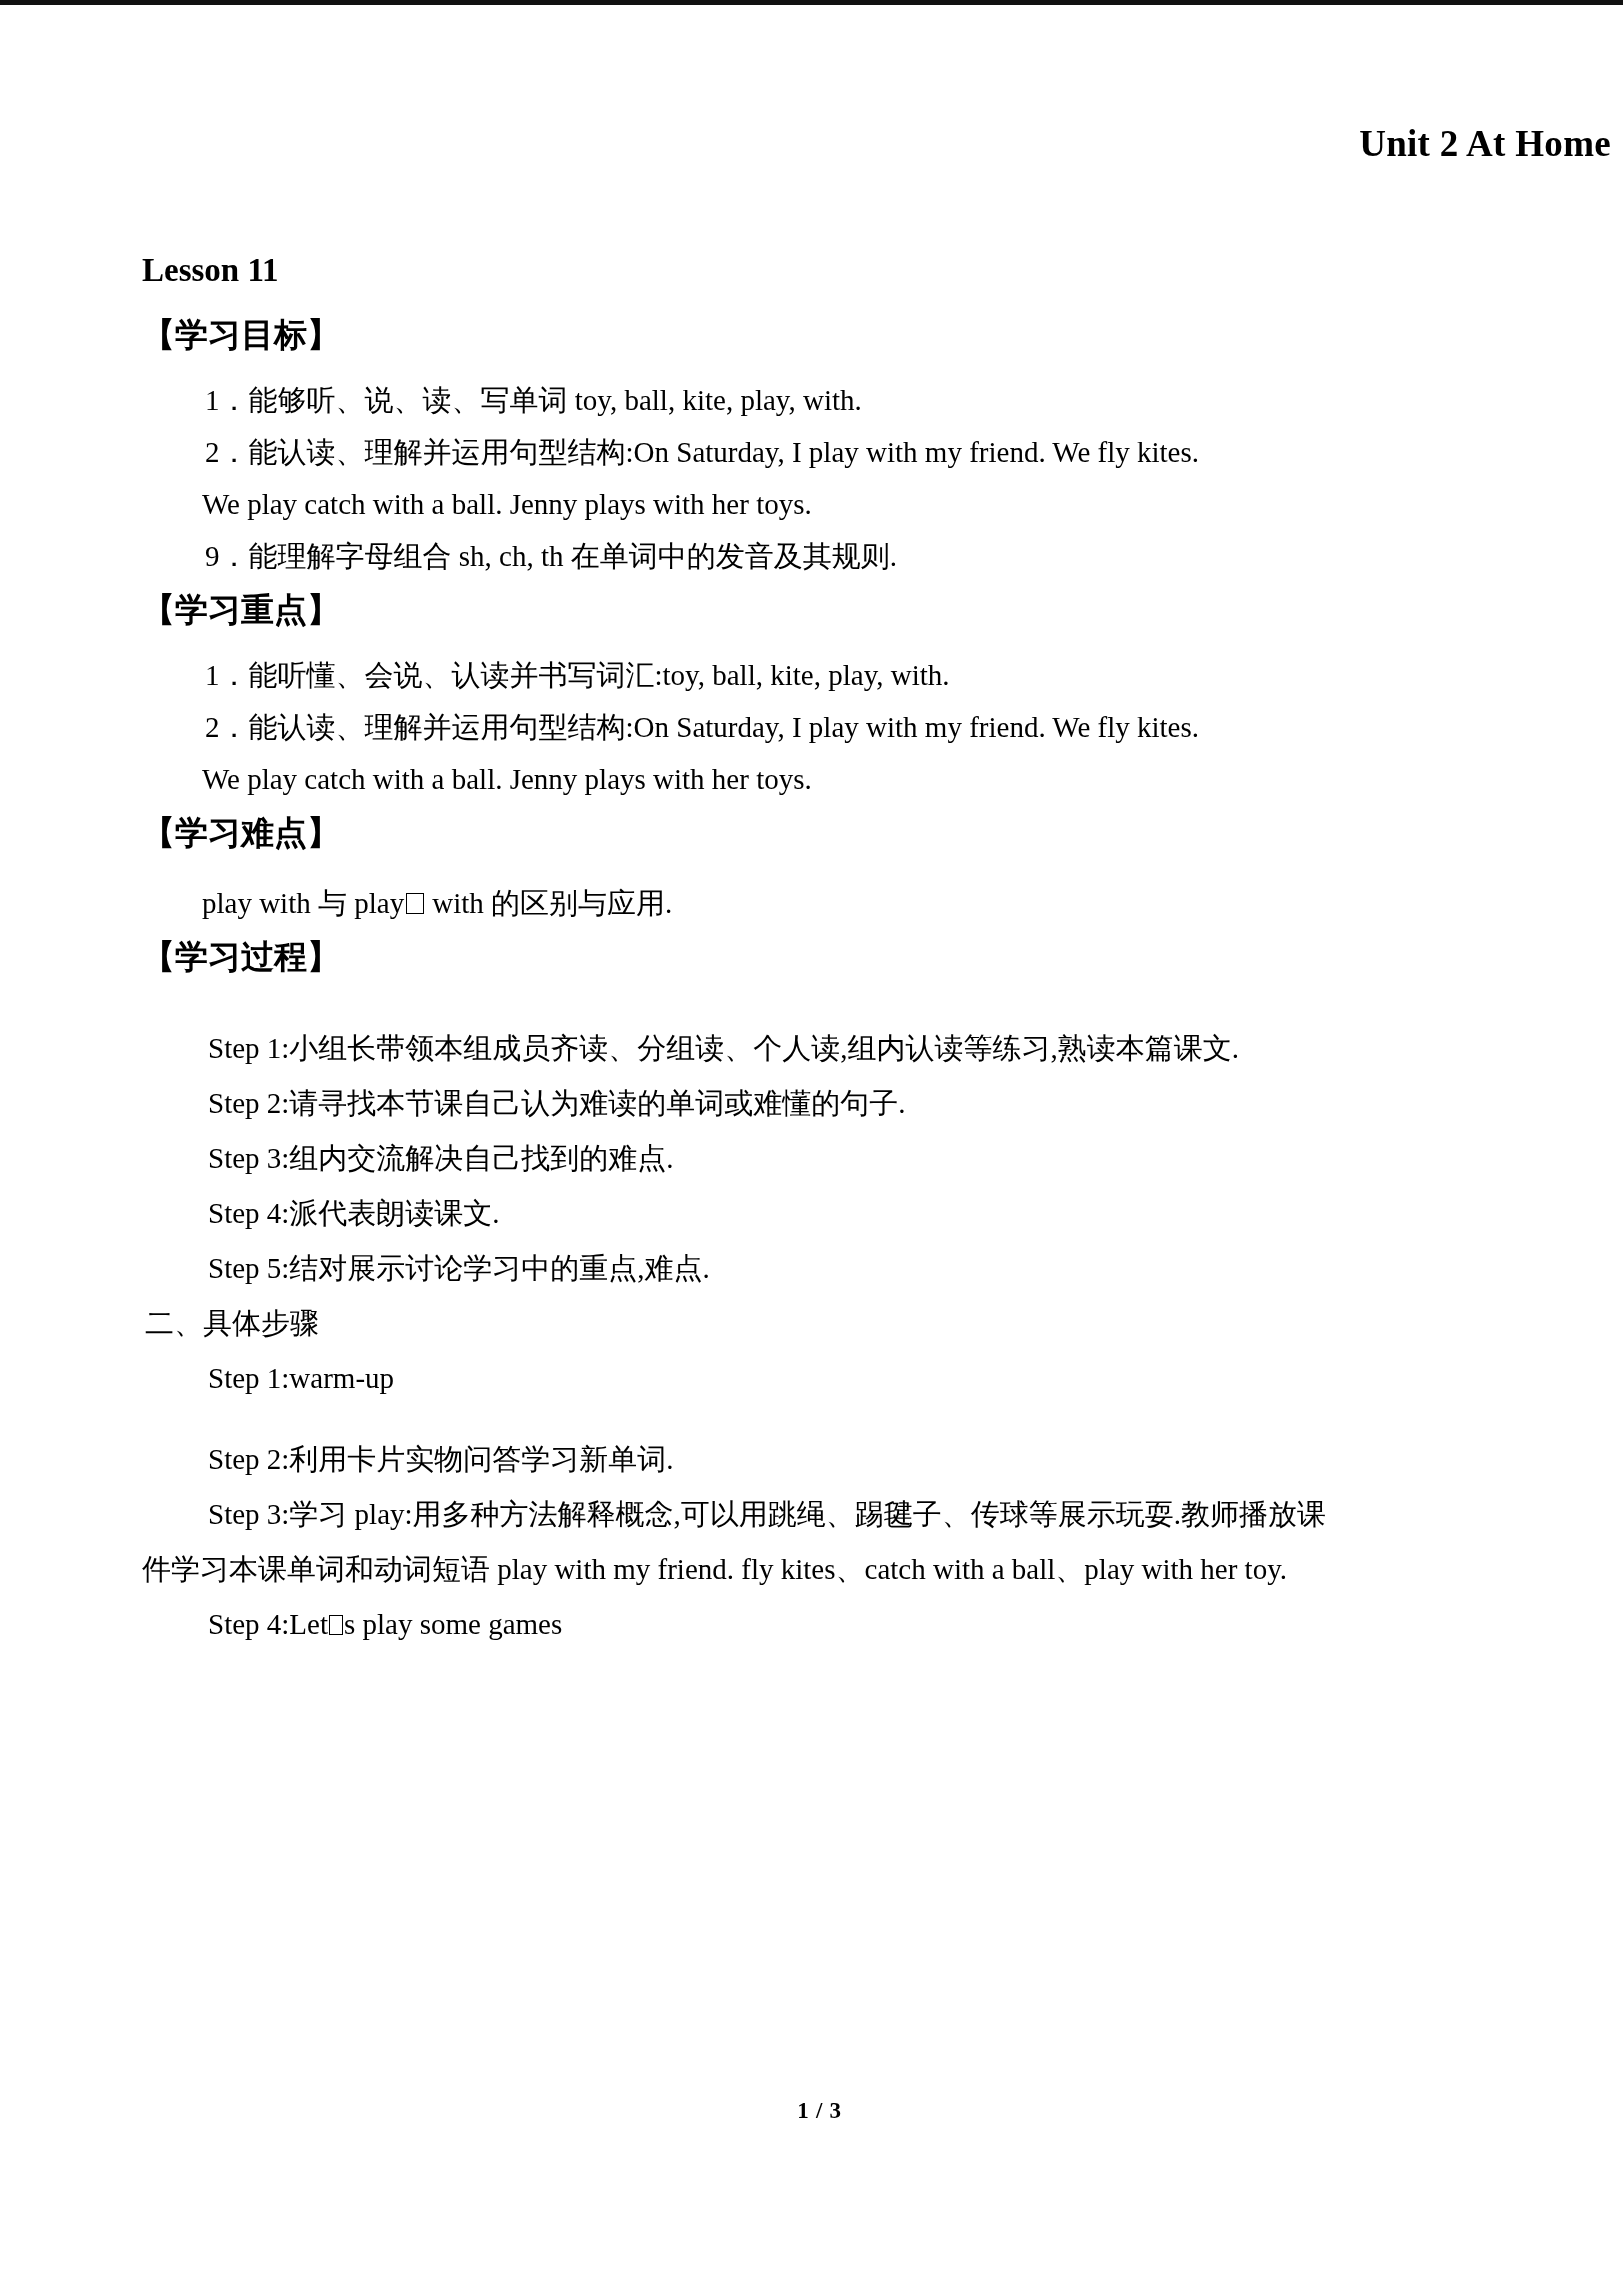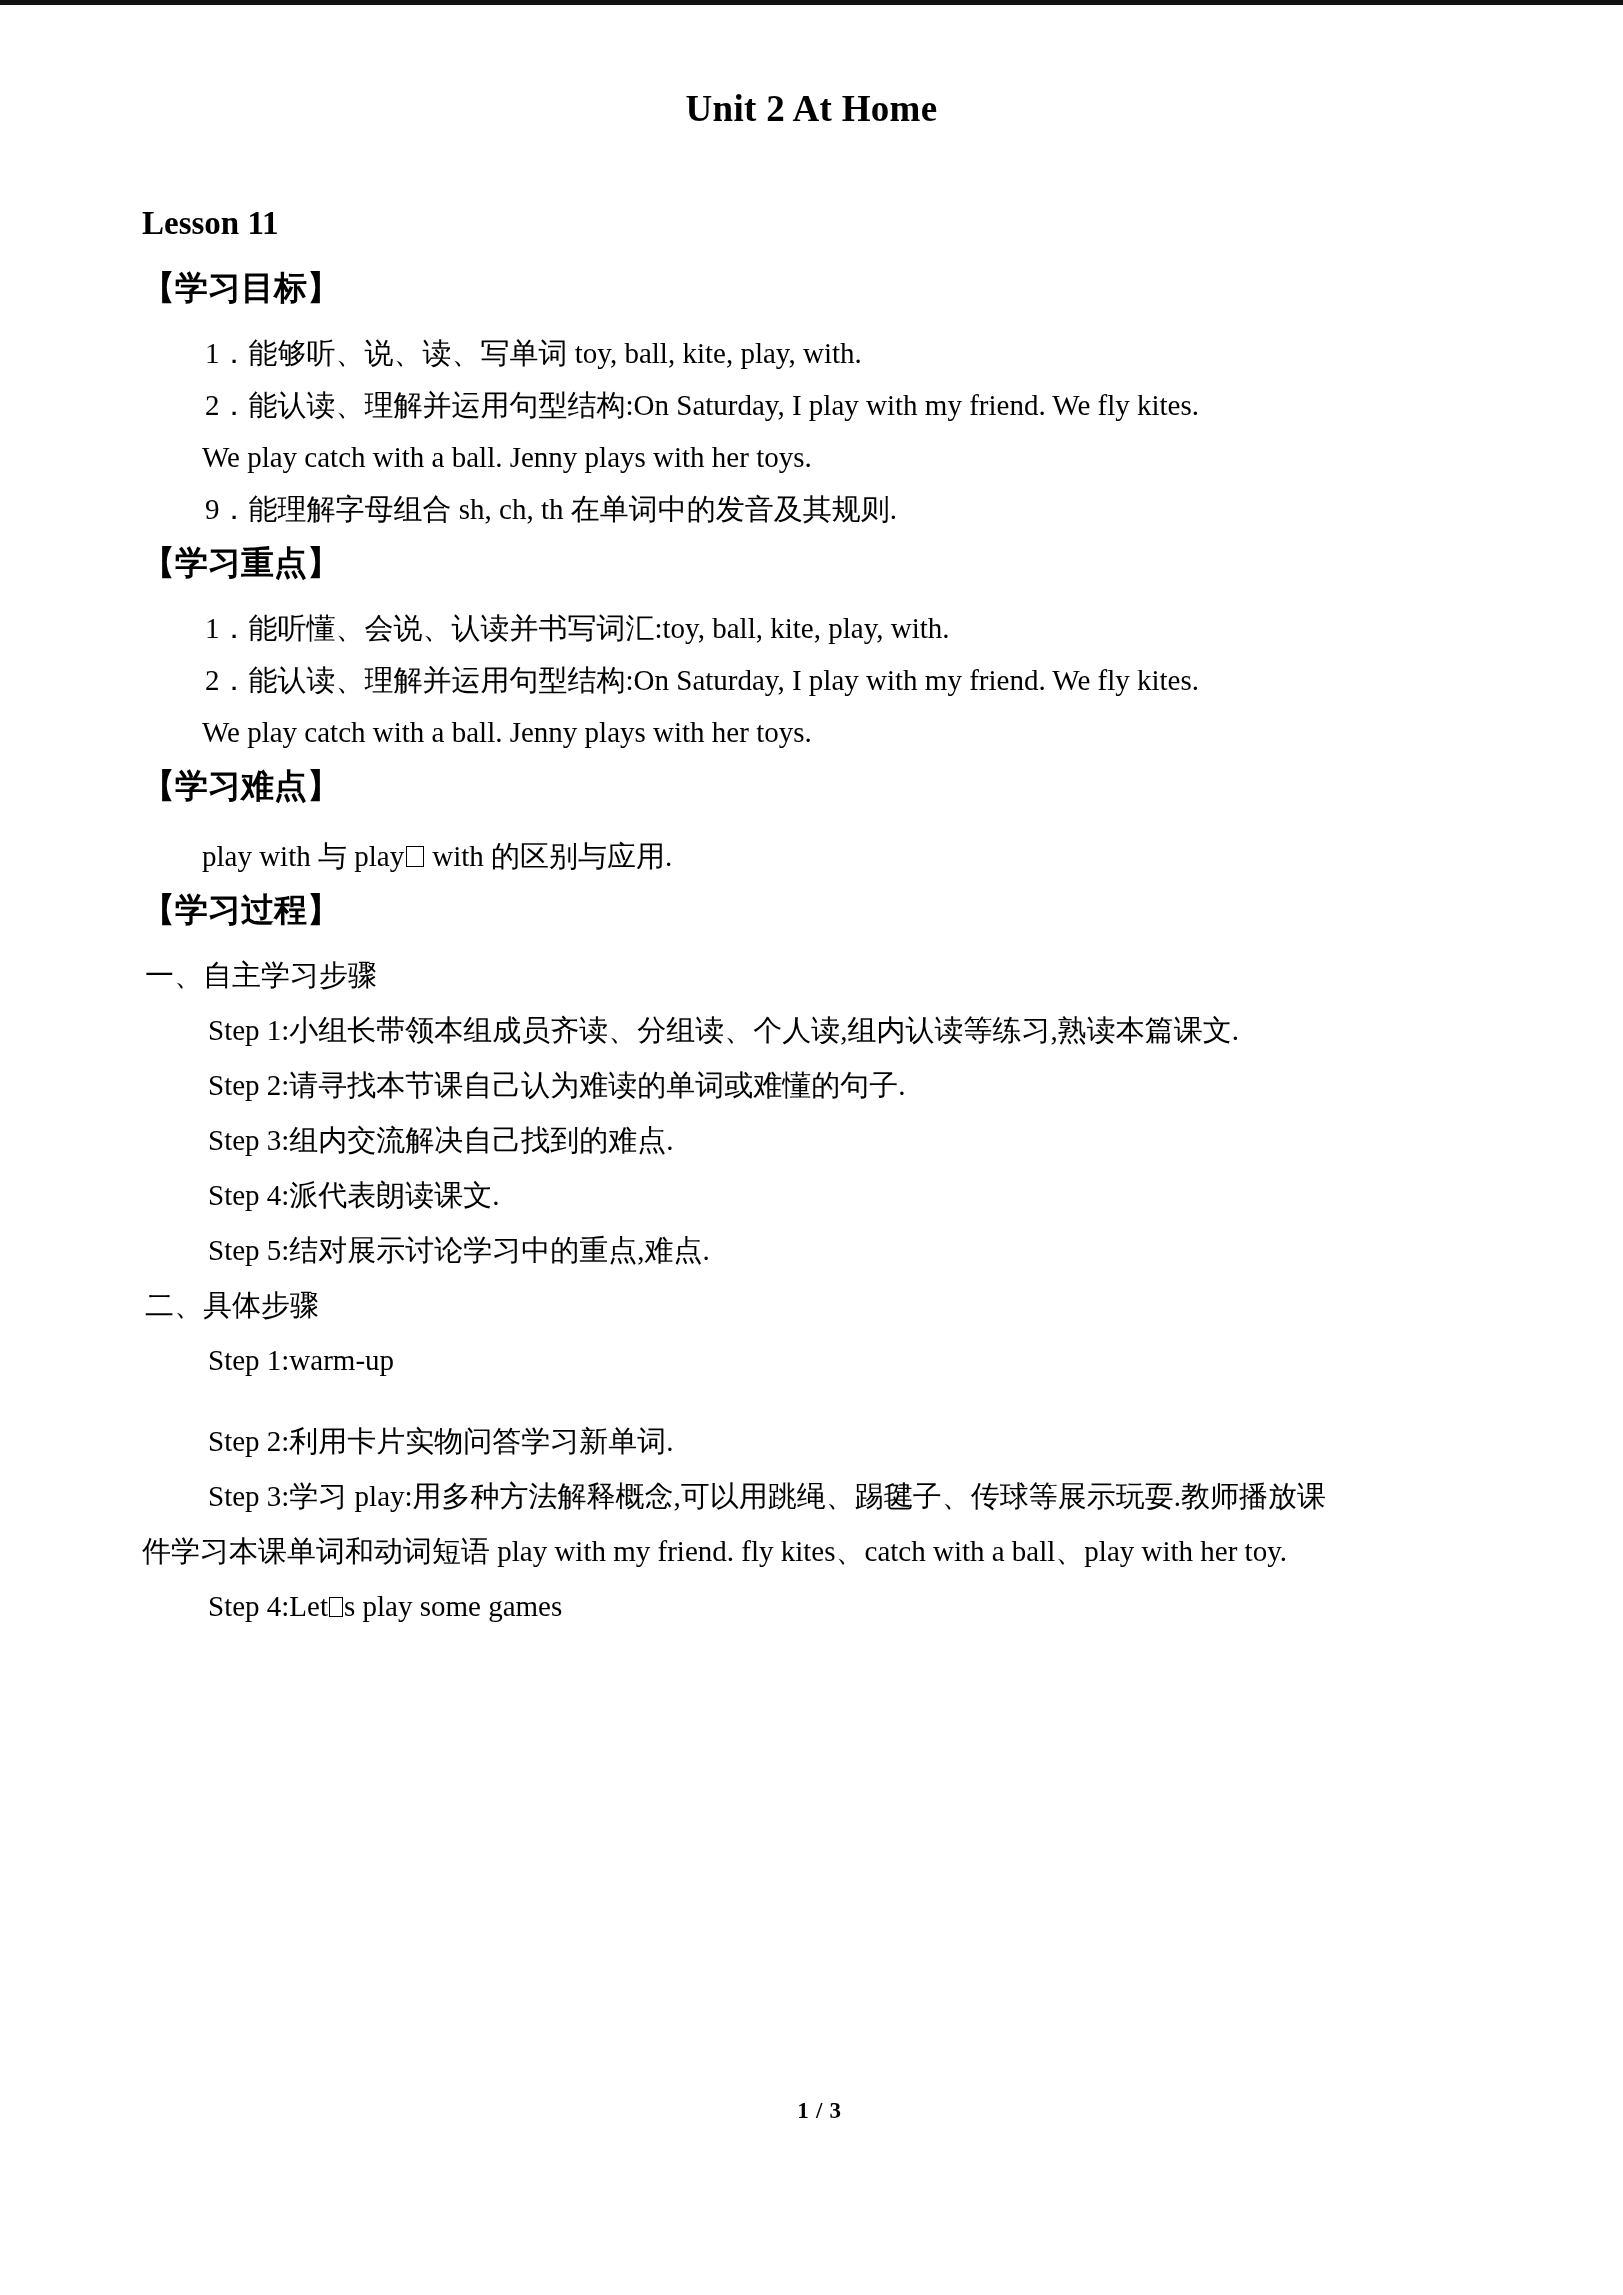--- a/index.html
+++ b/index.html
@@ -25,26 +25,26 @@
   #page {
     position: absolute;
     top: 0; left: 0;
     width: 1623px;
     height: 2295px;
     box-sizing: border-box;
     padding: 0;
   }
   
   .doc-title {
-    text-align: center;
+    text-align: right;
     font-weight: bold;
     font-size: 37px;
     letter-spacing: 0.3px;
-    margin: 0;
-    padding-top: 89px;
+    margin: 12px;
+    padding-top: 112px;
     line-height: 1.1;
   }
   .lesson-head {
     font-weight: bold;
     font-size: 33px;
     margin: 0;
     padding-top: 74px;
     padding-left: 142px;
     line-height: 1.2;
   }
@@ -153,21 +153,20 @@
   <div class="sp-34"></div>
   <div class="body-line cont">We play catch with a ball. Jenny plays with her toys.</div>
 
   <div class="sec-head gap-b">【学习难点】</div>
   <div class="sp-50"></div>
   <div class="body-line cont"><span>play with 与 play</span><span class="tofu-wide"></span><span> with 的区别与应用.</span></div>
 
   <div class="sec-head gap-b">【学习过程】</div>
   <div class="sp-44"></div>
 
-  <div class="roman-line">一、自主学习步骤</div>
   <div class="sp-38"></div>
   <div class="step-line">Step 1:小组长带领本组成员齐读、分组读、个人读,组内认读等练习,熟读本篇课文.</div>
   <div class="sp-38"></div>
   <div class="step-line">Step 2:请寻找本节课自己认为难读的单词或难懂的句子.</div>
   <div class="sp-38"></div>
   <div class="step-line">Step 3:组内交流解决自己找到的难点.</div>
   <div class="sp-38"></div>
   <div class="step-line">Step 4:派代表朗读课文.</div>
   <div class="sp-38"></div>
   <div class="step-line">Step 5:结对展示讨论学习中的重点,难点.</div>

